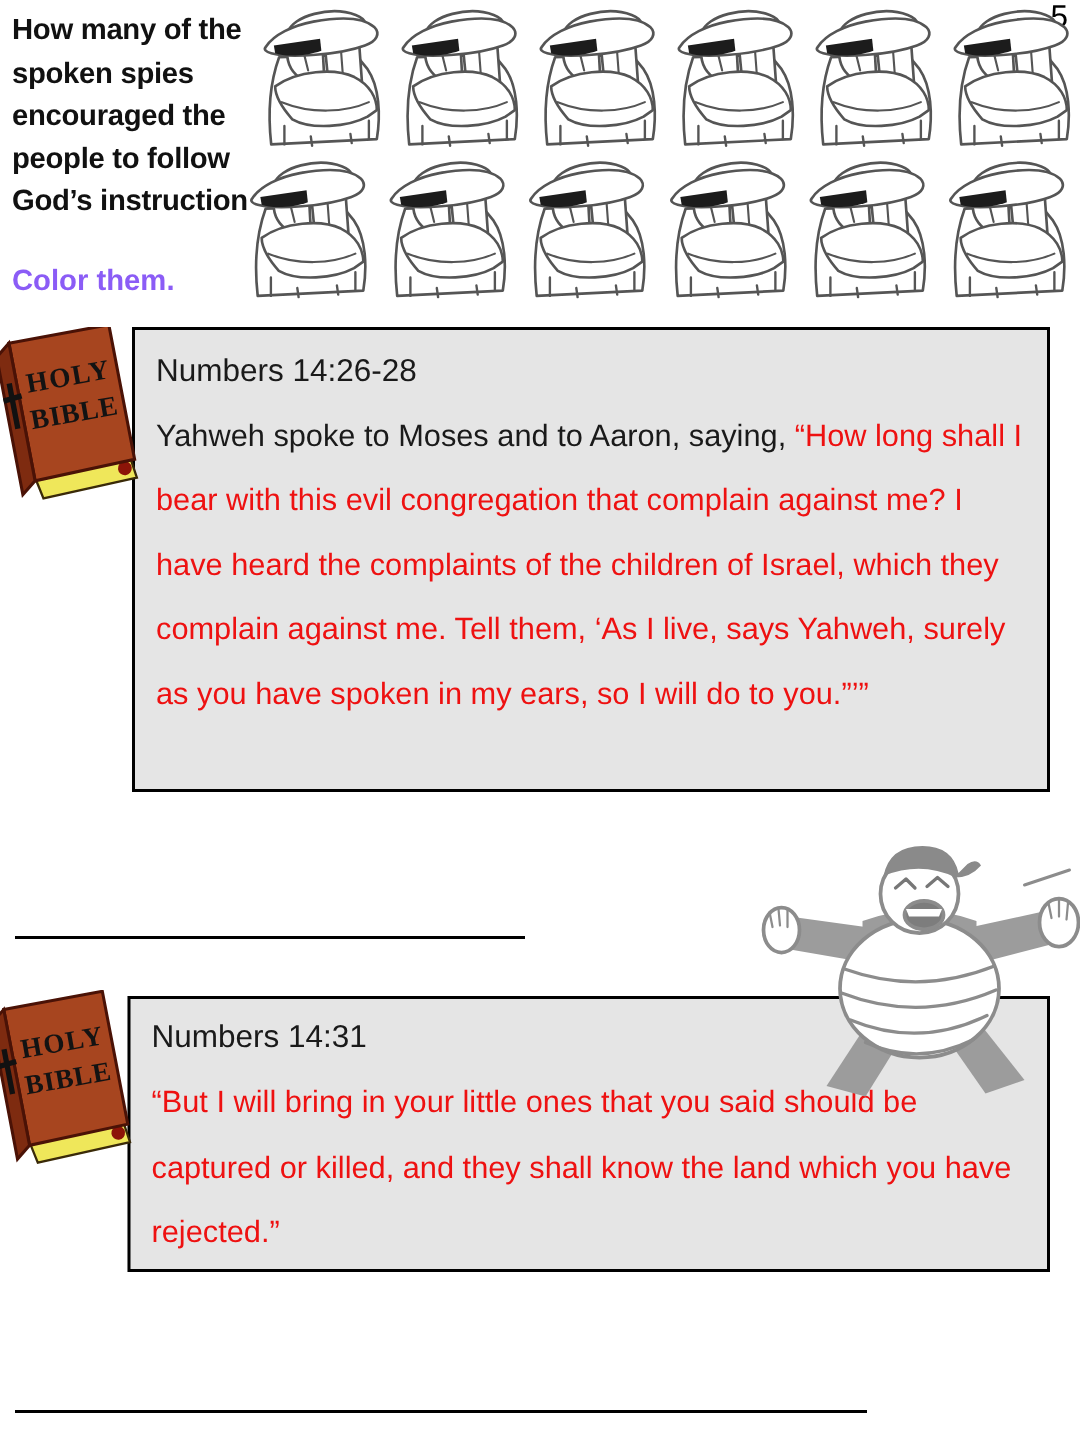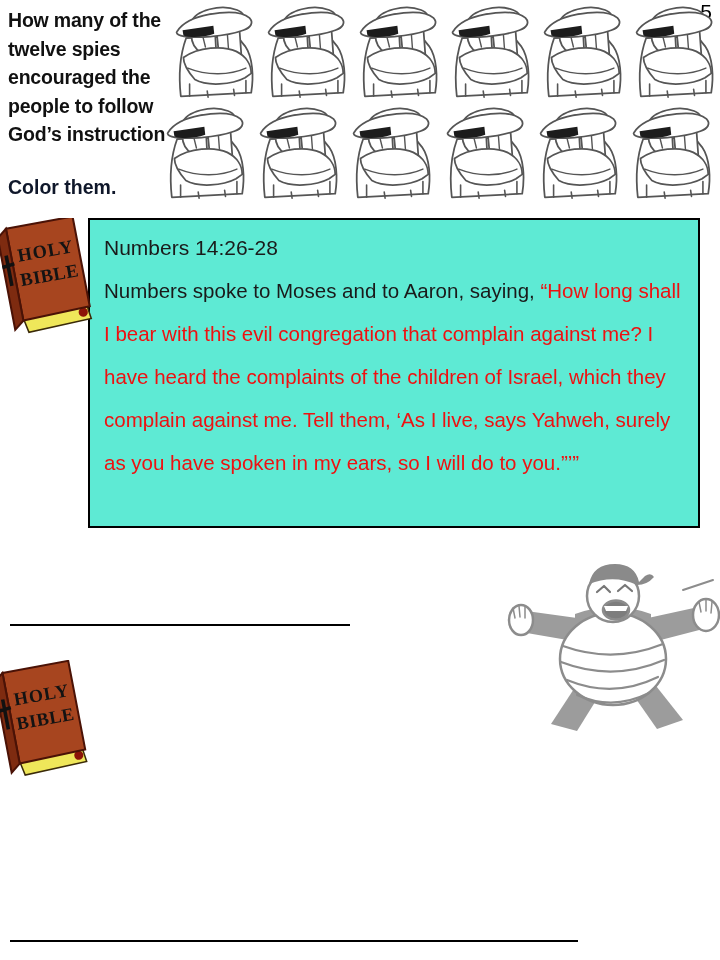--- a/index.html
+++ b/index.html
@@ -4,28 +4,28 @@
 <style>
   html,body{margin:0;padding:0;background:#fff;}
   .page{position:relative;width:720px;height:960px;background:#ffffff;overflow:hidden;
         font-family:"Liberation Sans",sans-serif;color:#111;}
 
   .page-number{position:absolute;top:0px;right:8px;font-size:21px;color:#000;}
 
   .header-question{position:absolute;left:8px;top:6px;width:186px;
         font-weight:bold;font-size:19.5px;line-height:28.5px;letter-spacing:-0.2px;color:#111;}
   .color-instruction{position:absolute;left:8px;top:176px;
-        font-weight:bold;font-size:19.5px;color:#0f172a;}
+        font-weight:bold;font-size:19.5px;color:#8b5cf6;}
 
   .spy-row{position:absolute;display:flex;justify-content:space-between;}
   .spy-row-1{left:172px;top:0px;width:548px;height:101px;}
   .spy-row-2{left:163px;top:101px;width:554px;height:104px;}
   .spy{width:88px;height:101px;flex:0 0 auto;}
 
-  .verse-box{position:absolute;border:2px solid #000;background:#5eead4;box-sizing:border-box;}
+  .verse-box{position:absolute;border:2px solid #000;background:#e5e5e5;box-sizing:border-box;}
   .verse-box-1{left:88px;top:218px;width:612px;height:310px;padding:6px 12px 0 14px;}
   .verse-box-2{left:85px;top:664px;width:615px;height:184px;padding:4px 12px 0 14px;}
   .verse-ref{font-size:21px;line-height:43px;color:#1a1a1a;}
   .verse-text{font-size:20.5px;line-height:43px;color:#1a1a1a;margin:0;}
   .verse-box-2 .verse-text{line-height:43.5px;}
   .red{color:#ee1111;}
 
   .bible-icon{position:absolute;z-index:3;}
   .bible-1{left:0px;top:218px;width:95px;height:127px;}
   .bible-2{left:-3px;top:660px;width:93px;height:130px;}
@@ -70,21 +70,21 @@
         <path d="M12 31 L47 26 L48 35 C37 39 21 40 13 37 Z" fill="#1c1c1c" stroke="none"></path>
       </g>
     </symbol>
   </defs>
 </svg>
 
 <div class="page">
 
   <div class="page-number">5</div>
 
-  <div class="header-question">How many of the twelve spies encouraged the people to follow God’s instruction</div>
+  <div class="header-question">How many of the spoken spies encouraged the people to follow God’s instruction</div>
   <div class="color-instruction">Color them.</div>
 
   <div class="spy-row spy-row-1">
   <svg class="spy" viewBox="0 0 100 108">
         <use href="#spy-symbol"></use>
       </svg>
 
   <svg class="spy" viewBox="0 0 100 108">
         <use href="#spy-symbol"></use>
       </svg>
@@ -138,21 +138,21 @@
       <path d="M12 6 L78 2 L84 91 L18 97 Z" fill="#a7451f" stroke="#4a1206" stroke-width="2"></path>
       <path d="M3 14 L12 6 L18 97 L9 105 Z" fill="#7e2b10" stroke="#4a1206" stroke-width="2"></path>
       <path d="M9 32 L11 62 M4 43 L16 41" stroke="#111" stroke-width="3.5" fill="none"></path>
       <text x="48" y="38" text-anchor="middle" transform="rotate(-3 48 38)" font-family="Liberation Serif, serif" font-size="18" font-weight="bold" fill="#131313" letter-spacing="1">HOLY</text>
       <text x="49" y="62" text-anchor="middle" transform="rotate(-3 49 62)" font-family="Liberation Serif, serif" font-size="18" font-weight="bold" fill="#131313" letter-spacing="0.5">BIBLE</text>
     </g>
   </svg>
 
   <div class="verse-box verse-box-1">
     <div class="verse-ref">Numbers 14:26-28</div>
-    <p class="verse-text"><span>Numbers spoke to Moses and to Aaron, saying, </span><span class="red">“How long shall I bear with this evil congregation that complain against me? I have heard the complaints of the children of Israel, which they complain against me. Tell them, ‘As I live, says Yahweh, surely as you have spoken in my ears, so I will do to you.”’”</span></p>
+    <p class="verse-text"><span>Yahweh spoke to Moses and to Aaron, saying, </span><span class="red">“How long shall I bear with this evil congregation that complain against me? I have heard the complaints of the children of Israel, which they complain against me. Tell them, ‘As I live, says Yahweh, surely as you have spoken in my ears, so I will do to you.”’”</span></p>
   </div>
 
   <div class="answer-line answer-line-1"></div>
 
   <svg class="umpire" viewBox="0 0 215 180">
     <g stroke="#8c8c8c" stroke-width="2.5" fill="#9c9c9c" stroke-linejoin="round" stroke-linecap="round">
 
       <path d="M80 116 L46 168 L72 175 L100 130 Z" stroke="none"></path>
       <path d="M140 116 L178 164 L152 173 L122 130 Z" stroke="none"></path>
 
@@ -186,16 +186,20 @@
       <path d="M18 94 L81 88 L84 103 L22 109 Z" fill="#efe75a" stroke="#3a2a08" stroke-width="1.5"></path>
       <circle cx="77" cy="96" r="4.5" fill="#8c1408" stroke="none"></circle>
       <path d="M12 6 L78 2 L84 91 L18 97 Z" fill="#a7451f" stroke="#4a1206" stroke-width="2"></path>
       <path d="M3 14 L12 6 L18 97 L9 105 Z" fill="#7e2b10" stroke="#4a1206" stroke-width="2"></path>
       <path d="M9 32 L11 62 M4 43 L16 41" stroke="#111" stroke-width="3.5" fill="none"></path>
       <text x="48" y="38" text-anchor="middle" transform="rotate(-3 48 38)" font-family="Liberation Serif, serif" font-size="18" font-weight="bold" fill="#131313" letter-spacing="1">HOLY</text>
       <text x="49" y="62" text-anchor="middle" transform="rotate(-3 49 62)" font-family="Liberation Serif, serif" font-size="18" font-weight="bold" fill="#131313" letter-spacing="0.5">BIBLE</text>
     </g>
   </svg>
 
+  <div class="verse-box verse-box-2">
+    <div class="verse-ref">Numbers 14:31</div>
+    <p class="verse-text"><span class="red">“But I will bring in your little ones that you said should be captured or killed, and they shall know the land which you have rejected.”</span></p>
+  </div>
 
   <div class="answer-line answer-line-2"></div>
 
 </div>
 
 </body></html>

